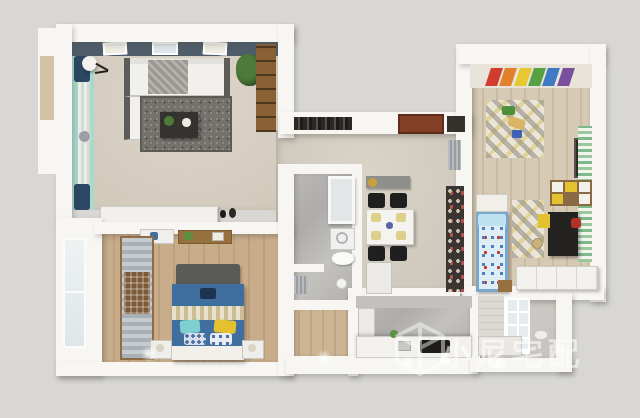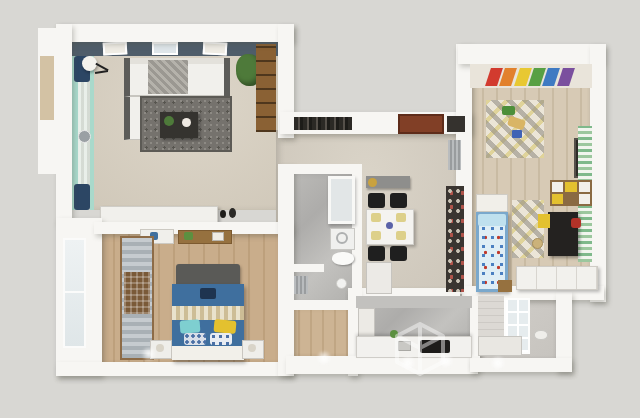--- a/index.html
+++ b/index.html
@@ -218,14 +218,15 @@
   <div class="a flare" style="left:490px;top:355px"></div>
 
   <div class="a" style="left:391px;top:320px;width:58px;height:58px;opacity:.45">
     <svg width="58" height="58" viewBox="0 0 58 58">
       <g fill="none" stroke="#ffffff" stroke-width="4" stroke-linejoin="round">
         <path d="M29 4 L52 16 L52 42 L29 54 L6 42 L6 16 Z"></path>
         <path d="M29 4 L29 28 M29 28 L52 16 M29 28 L6 16 M29 28 L29 54"></path>
       </g>
     </svg>
   </div>
+  <div class="a wm-text" style="left:440px;top:333px">小尼宅配</div>
 
 </div>
 
 </body></html>

